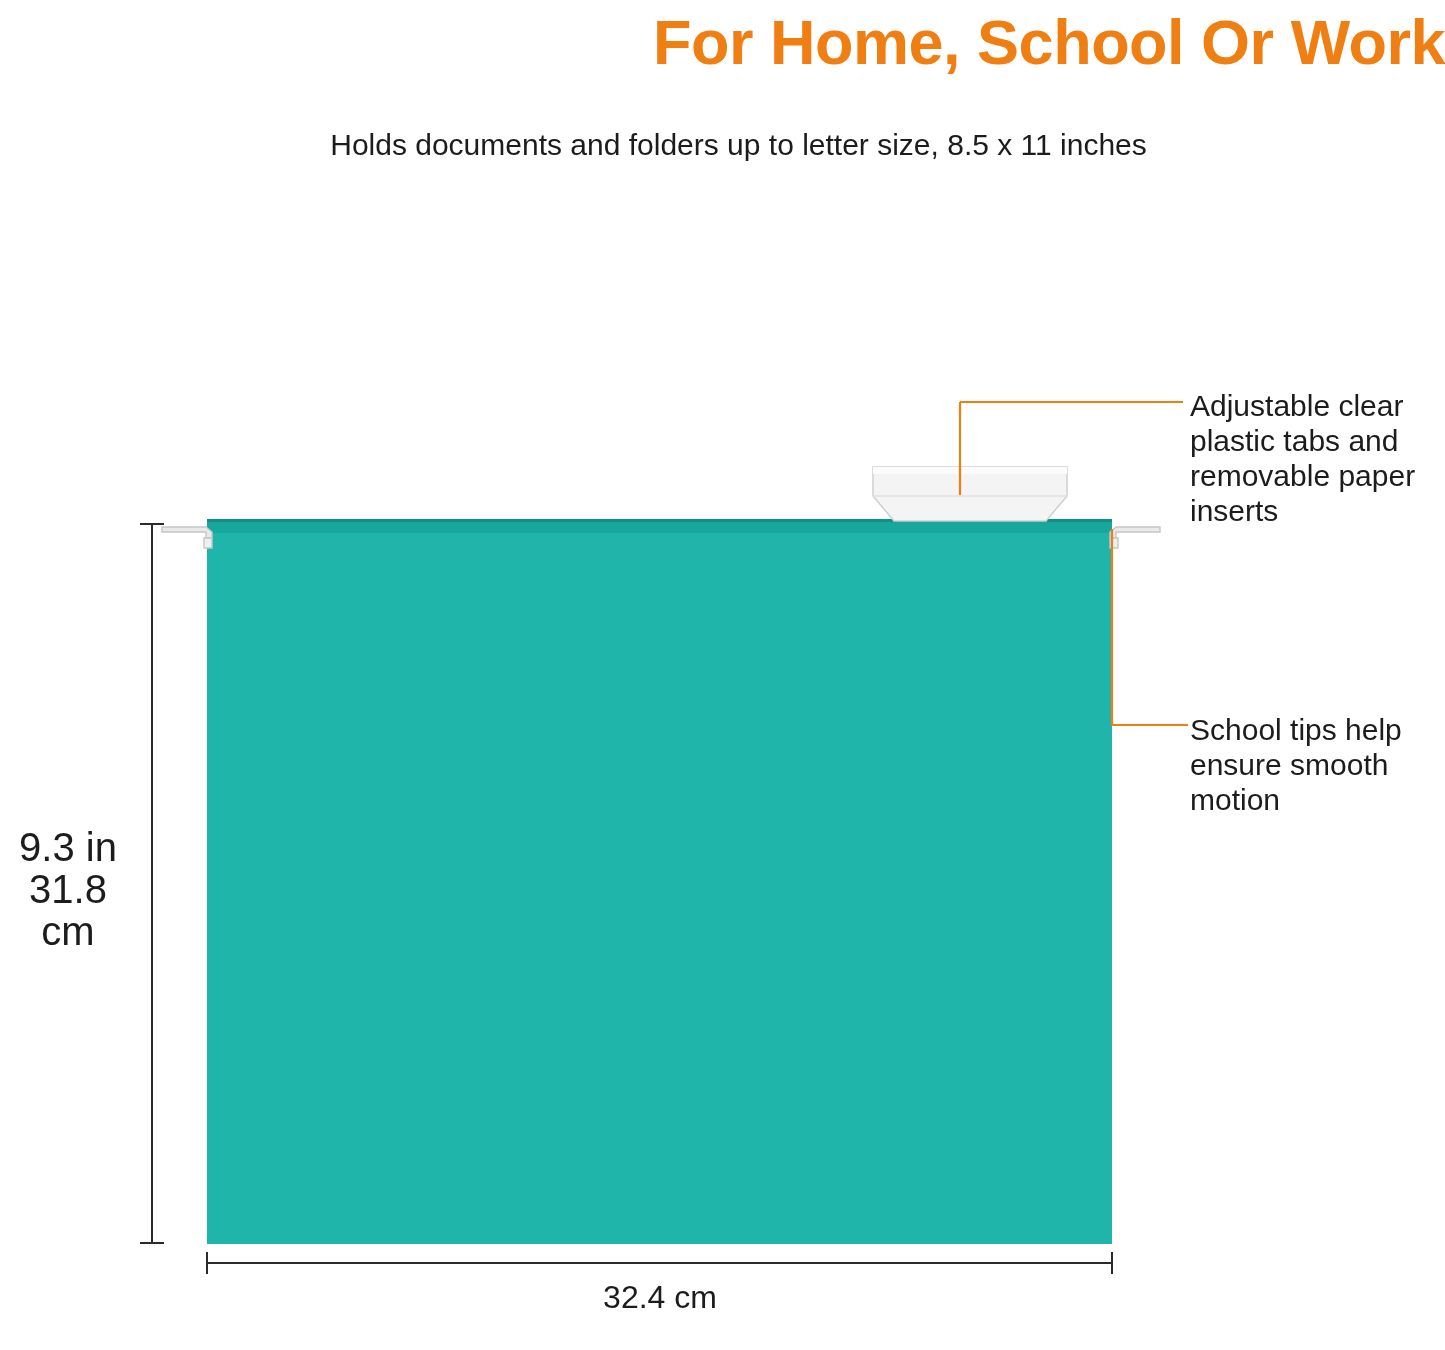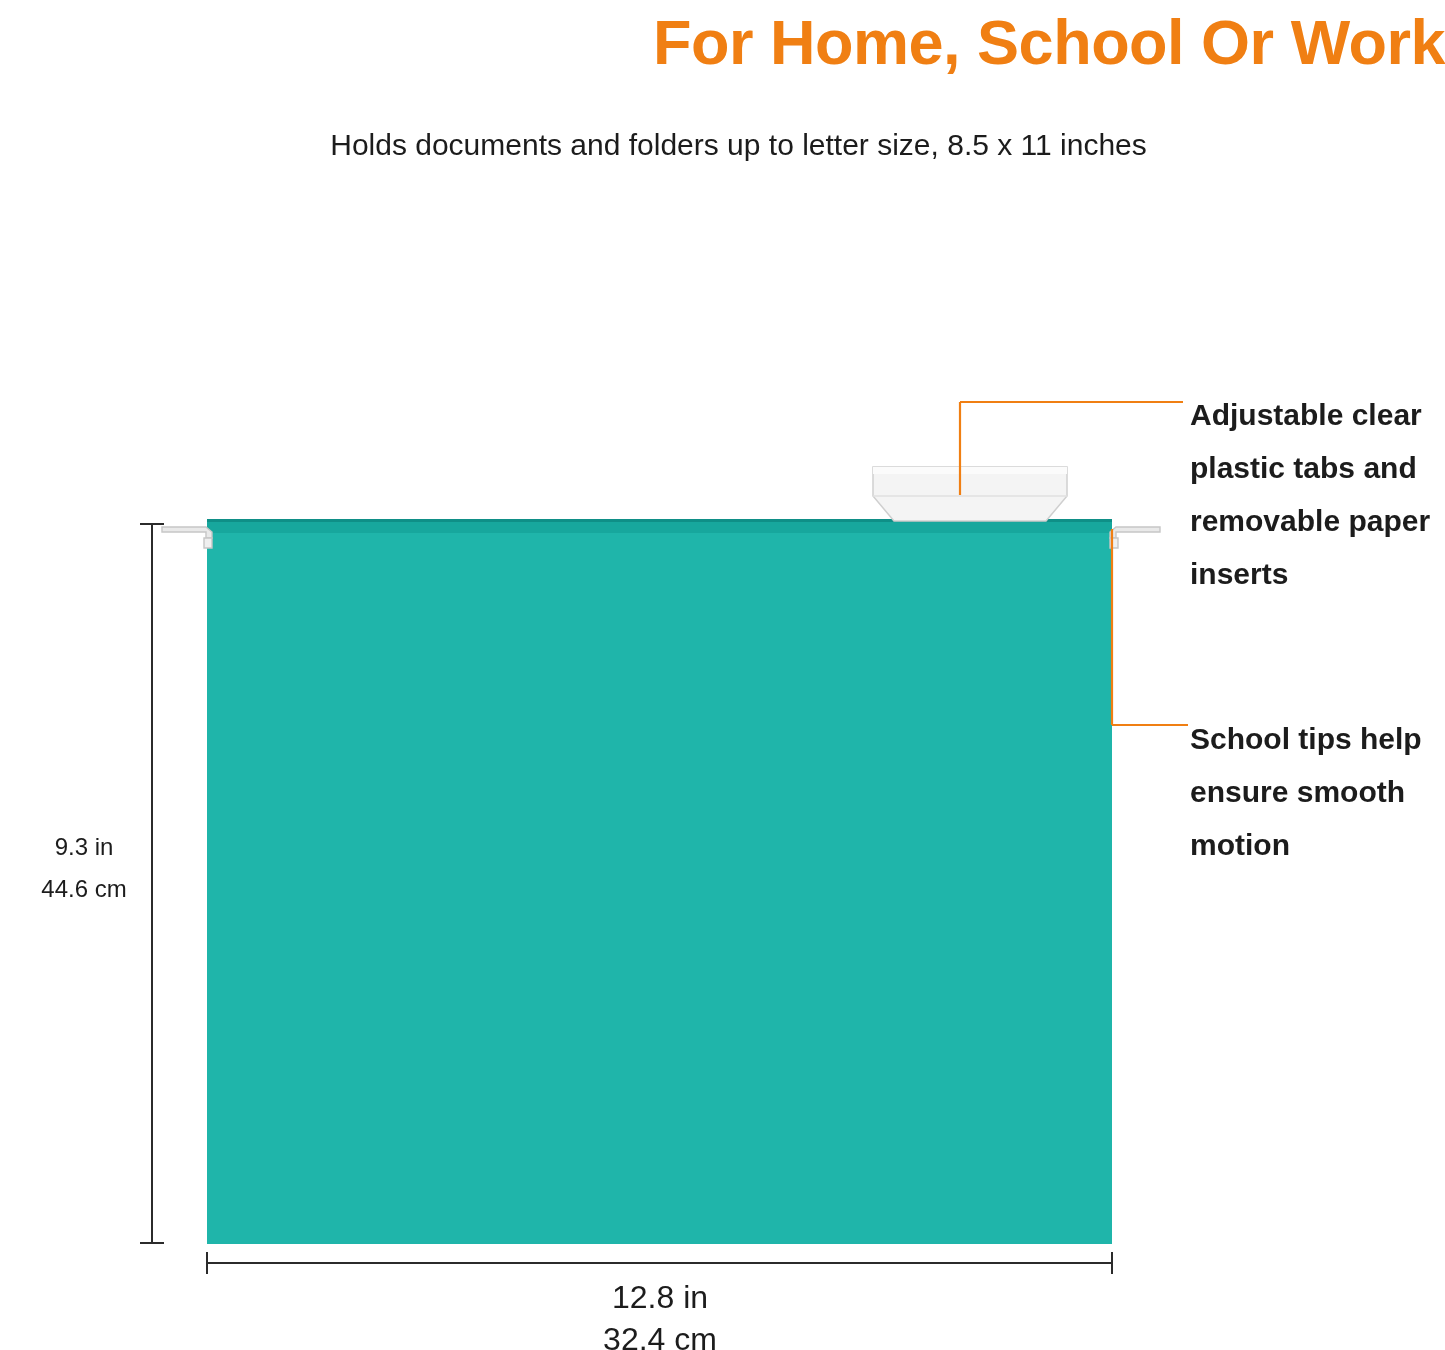--- a/index.html
+++ b/index.html
@@ -137,43 +137,41 @@
     height: 22px;
     background: #2b2b2b;
   }
 
   .dim-label-left {
     position: absolute;
     left: 0px;
     top: 826px;
     width: 136px;
     text-align: center;
-    font-size: 24px;
+    font-size: 40px;
     line-height: 42px;
     color: #1c1c1c;
-    padding-left: 16px;
   }
   .dim-label-bottom {
     position: absolute;
     left: 207px;
     top: 1276px;
     width: 906px;
     text-align: center;
     font-size: 32px;
     line-height: 42px;
     color: #1c1c1c;
   }
 
   
   .callout-text {
     position: absolute;
     font-size: 30px;
-    line-height: 53px;
-    color: #1c1c1c;
-    font-weight: bold;
+    line-height: 35px;
+    color: #1c1c1c;
   }
   #callout-tabs-text { left: 1190px; top: 388px; width: 255px; }
   #callout-metal-text { left: 1190px; top: 712px; width: 250px; }
 
   .leader {
     position: absolute;
   }
   .leader line {
     stroke: #F07F13;
     stroke-width: 2.2;
@@ -208,25 +206,24 @@
 <div class="dim-vline"></div>
 <div class="dim-vcap-top"></div>
 <div class="dim-vcap-bottom"></div>
 
 <div class="dim-hline"></div>
 <div class="dim-hcap-left"></div>
 <div class="dim-hcap-right"></div>
 
 <div class="dim-label-left">
   <div>9.3 in</div>
-  <div>44.6 cm</div>
+  <div>31.8 cm</div>
 </div>
 
 <div class="dim-label-bottom">
-  <div>12.8 in</div>
   <div>32.4 cm</div>
 </div>
 
 <svg class="leader" style="left:955px; top:390px; width:240px; height:120px;">
   <line x1="5" y1="105" x2="5" y2="12"></line>
   <line x1="5" y1="12" x2="228" y2="12"></line>
 </svg>
 
 <svg class="leader" style="left:1108px; top:525px; width:90px; height:215px;">
   <line x1="4" y1="4" x2="4" y2="200"></line>

